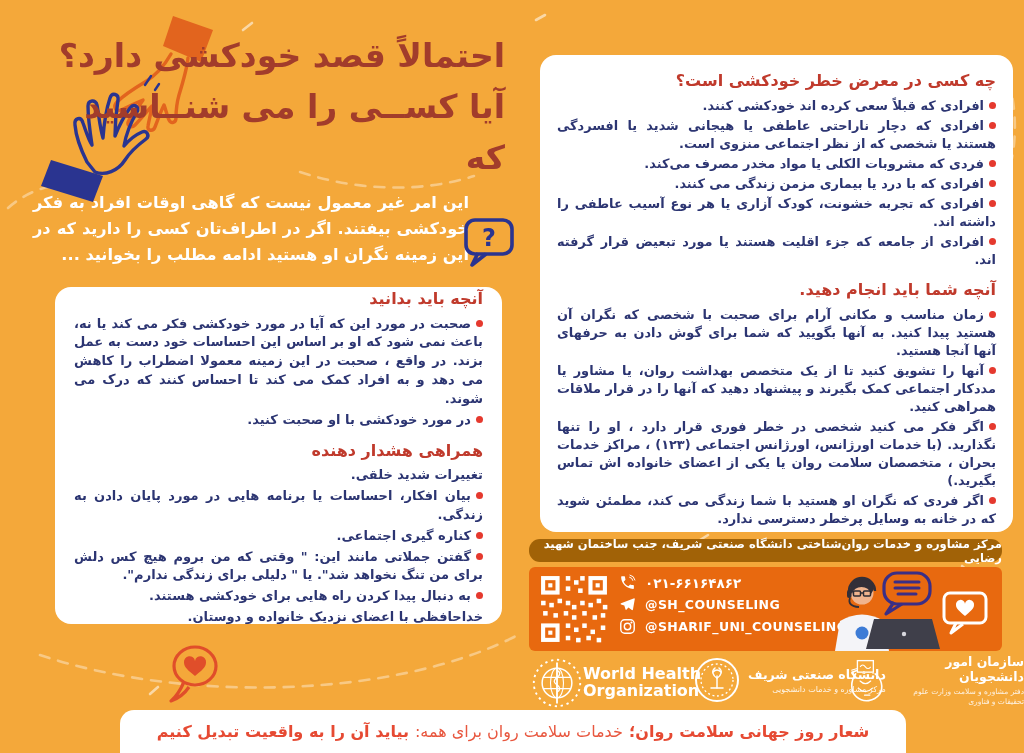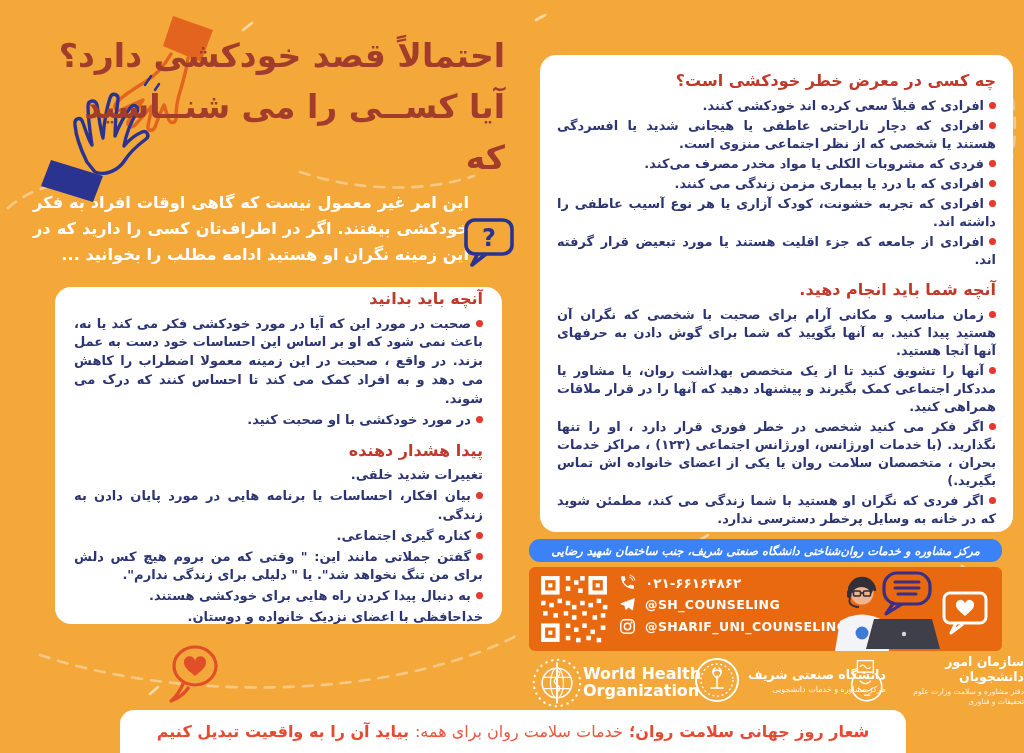--- a/index.html
+++ b/index.html
@@ -23,23 +23,23 @@
   .right-card{left:529px;top:55px;width:473px;height:477px;padding:15px 17px;margin-left:11px;}
   .card-h{color:#C03A2C;font-weight:bold;font-size:16px;margin:0 0 5px 0;line-height:1.35;}
   .card-h.mt{margin-top:10px;}
   .li{color:#2C3572;font-weight:bold;text-align:justify;margin-bottom:2px;}
   .right-card .li{font-size:12.9px;line-height:1.4;}
   .left-card .li{font-size:13px;line-height:1.45;}
   .dot{display:inline-block;width:7px;height:7px;border-radius:50%;background:#E5392E;
        margin-left:5px;vertical-align:middle;position:relative;top:-1px;}
 
   
-  .strip{position:absolute;left:529px;top:539px;width:473px;height:23px;background:#3b82f6;
+  .strip{position:absolute;left:529px;top:539px;width:473px;height:23px;background:#a16207;
          border-radius:11px;color:#fff;font-weight:bold;font-size:11.5px;direction:rtl;
-         display:flex;align-items:center;justify-content:center;box-sizing:border-box;font-style:italic;}
+         display:flex;align-items:center;justify-content:center;box-sizing:border-box;}
   .contact-box{position:absolute;left:529px;top:567px;width:473px;height:84px;
                background:#E8690F;border-radius:6px;}
   .qr{position:absolute;left:10px;top:7px;}
   .rows{position:absolute;left:90px;top:7px;display:flex;flex-direction:column;gap:5px;direction:ltr;}
   .row{display:flex;align-items:center;gap:9px;color:#ffffff;font-weight:bold;}
   .row .txt{font-size:12.5px;letter-spacing:.4px;}
   .row .phone-txt{font-size:13.5px;letter-spacing:1px;}
   .person-wrap{position:absolute;right:6px;top:2px;}
 
   
@@ -102,21 +102,21 @@
   <svg class="abs" width="54" height="52" viewBox="0 0 54 52" style="left:462px;top:216px;">
     <rect x="4" y="4" width="46" height="34" rx="9" fill="none" stroke="#2A3490" stroke-width="3.6"></rect>
     <path d="M16,37 L10,49 L24,38" fill="none" stroke="#2A3490" stroke-width="3.6" stroke-linejoin="round"></path>
     <text x="27" y="30" text-anchor="middle" font-size="24" font-weight="bold" fill="#2A3490">?</text>
   </svg>
 
   <div class="card left-card">
     <div class="card-h">آنچه باید بدانید</div>
     <div class="li"><span class="dot"></span><span>صحبت در مورد این که آیا در مورد خودکشی فکر می کند یا نه، باعث نمی شود که او بر اساس این احساسات خود دست به عمل بزند. در واقع ، صحبت در این زمینه معمولا اضطراب را کاهش می دهد و به افراد کمک می کند تا احساس کنند که درک می شوند.</span></div>
     <div class="li"><span class="dot"></span><span>در مورد خودکشی با او صحبت کنید.</span></div>
-    <div class="card-h mt">پیدا هشدار دهنده</div>
+    <div class="card-h mt">همراهی هشدار دهنده</div>
     <div class="li"><span>تغییرات شدید خلقی.</span></div>
     <div class="li"><span class="dot"></span><span>بیان افکار، احساسات یا برنامه هایی در مورد پایان دادن به زندگی.</span></div>
     <div class="li"><span class="dot"></span><span>کناره گیری اجتماعی.</span></div>
     <div class="li"><span class="dot"></span><span>گفتن جملاتی مانند این: " وقتی که من بروم هیچ کس دلش برای من تنگ نخواهد شد". یا " دلیلی برای زندگی ندارم".</span></div>
     <div class="li"><span class="dot"></span><span>به دنبال پیدا کردن راه هایی برای خودکشی هستند.</span></div>
     <div class="li"><span>خداحافظی با اعضای نزدیک خانواده و دوستان.</span></div>
   </div>
 
   <div class="card right-card">
     <div class="card-h">چه کسی در معرض خطر خودکشی است؟</div>

